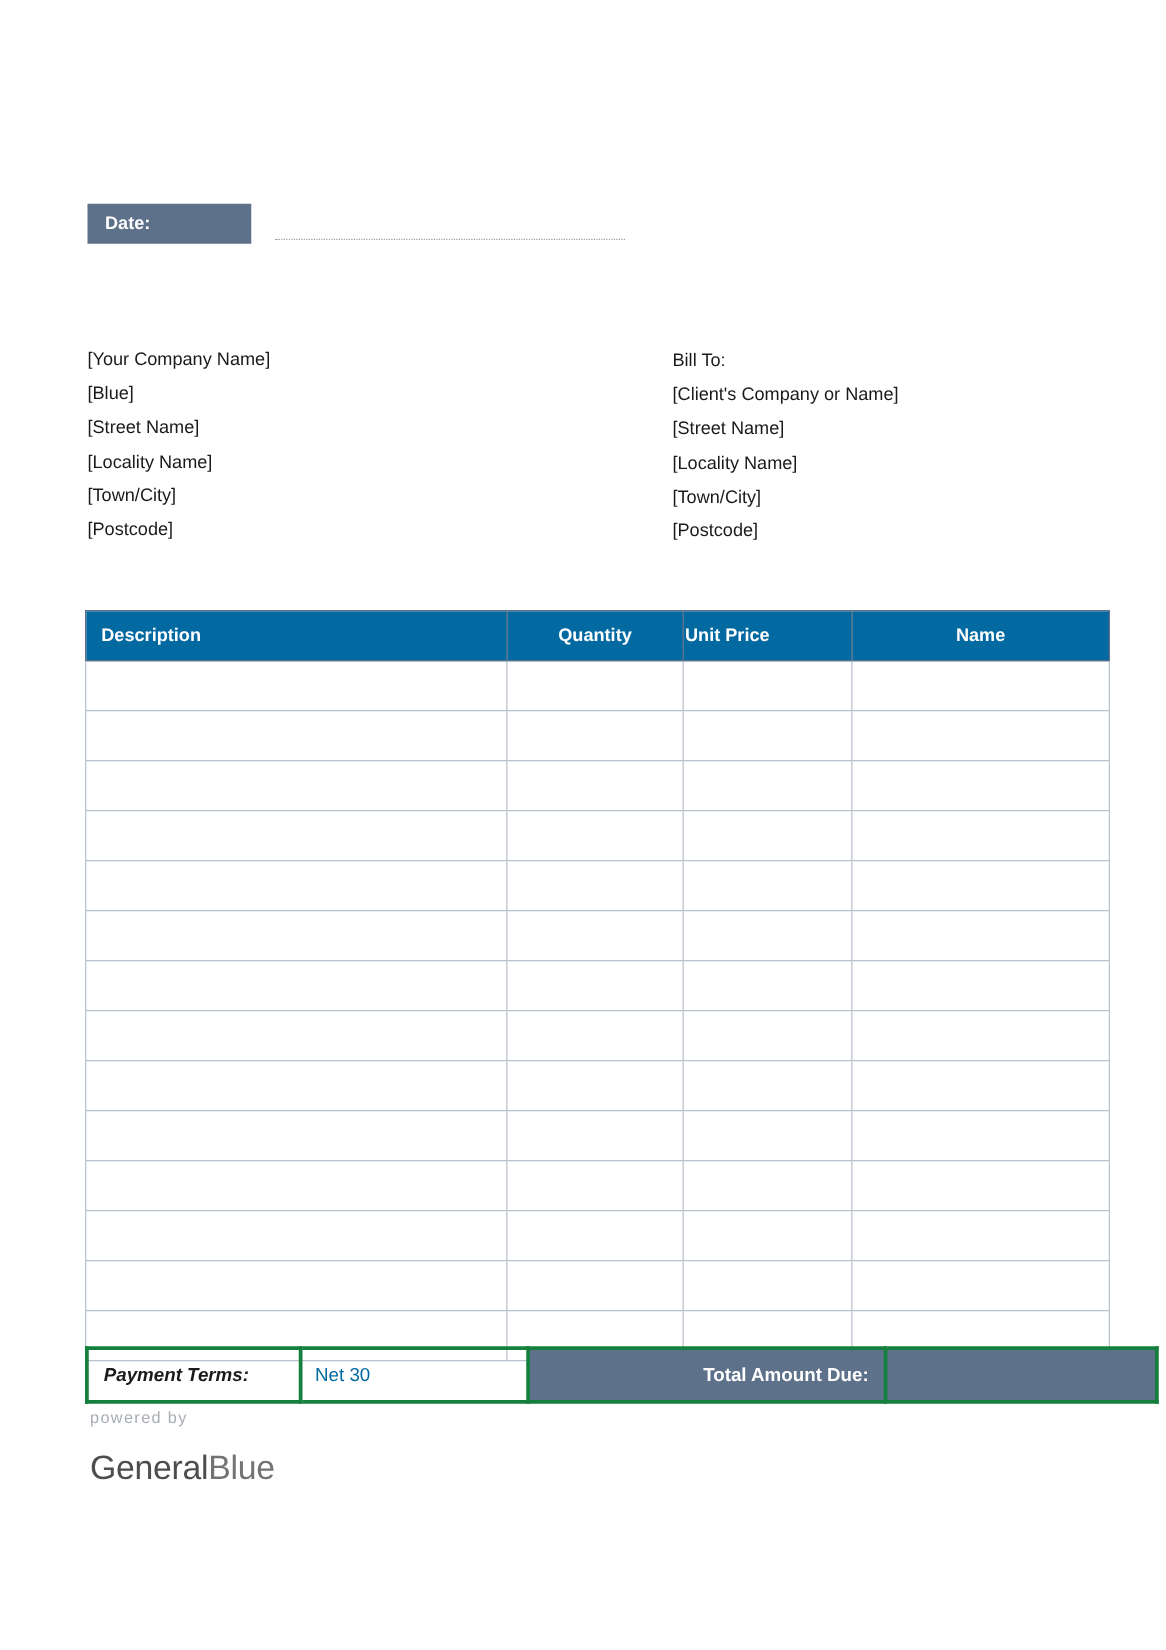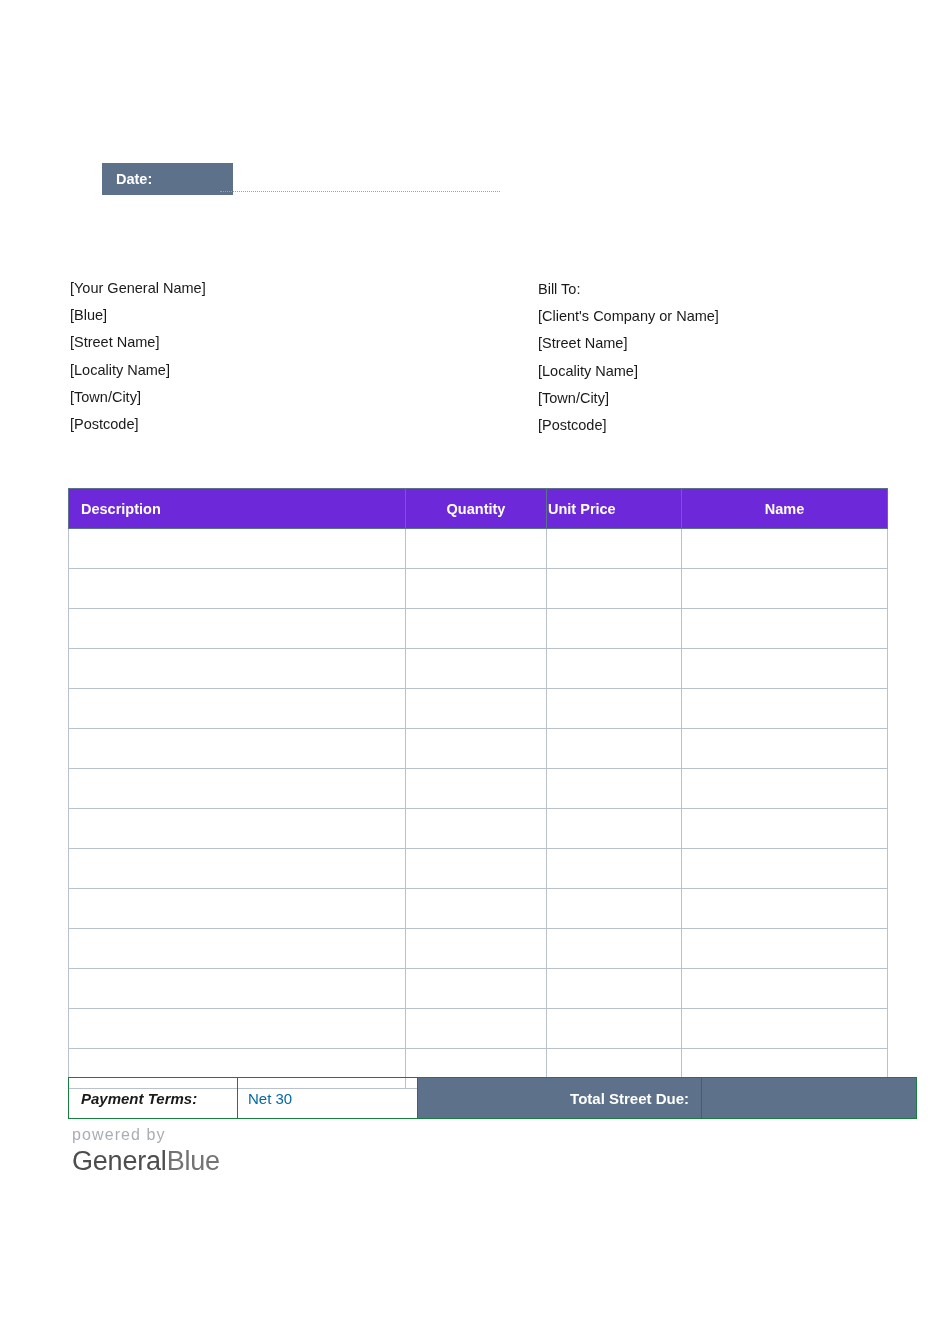--- a/index.html
+++ b/index.html
@@ -53,21 +53,20 @@
     top: 0;
     width: 131px;
     height: 32px;
     background: #5e718a;
     color: #ffffff;
     font-size: 14.5px;
     font-weight: bold;
     line-height: 32px;
     padding-left: 14px;
     box-sizing: border-box;
-    margin-left: 32px;
   }
   .meta-line {
     position: absolute;
     left: 150px;
     top: 27px;
     width: 280px;
     border-bottom: 1px dotted #9aa3ad;
     height: 1px;
   }
   .meta-value {
@@ -92,21 +91,21 @@
   
   .items {
     position: absolute;
     left: 68px;
     top: 488px;
     width: 796px;
     border-collapse: collapse;
     table-layout: fixed;
   }
   .items th {
-    background: #6d28d9;
+    background: #0369a1;
     color: #ffffff;
     font-size: 14.5px;
     font-weight: bold;
     height: 37px;
     border: 1px solid #5e718a;
   }
   .items th.c-desc {
     text-align: left;
     padding-left: 12px;
     width: 323px;
@@ -128,21 +127,21 @@
     position: absolute;
     left: 68px;
     top: 1077px;
     width: 796px;
     border-collapse: collapse;
     table-layout: fixed;
   }
   .footer-table td {
     height: 38px;
     font-size: 15px;
-    border: 1px solid #15803d;
+    border: 3px solid #15803d;
   }
   .pt-label {
     width: 155px;
     font-style: italic;
     font-weight: bold;
     padding-left: 12px;
     color: #1a1a1a;
   }
   .pt-value {
     width: 168px;
@@ -167,24 +166,24 @@
     padding-right: 10px;
   }
 
   
   .brand {
     position: absolute;
     left: 72px;
     top: 1126px;
   }
   .brand-powered {
-    font-size: 16px;
+    font-size: 13px;
     color: #a8aeb4;
     letter-spacing: 1.1px;
-    margin-bottom: 2px;
+    margin-bottom: 18px;
   }
   .brand-name {
     font-size: 27px;
     letter-spacing: -0.2px;
   }
   .brand-general { color: #4d4d4d; }
   .brand-blue { color: #737373; }
 </style>
 </head>
 <body>
@@ -194,21 +193,21 @@
 
   <div class="meta-block">
     <div class="meta-row">
       <div class="meta-label">Date:</div>
       <div class="meta-value"></div>
       <div class="meta-line"></div>
     </div>
   </div>
 
   <div class="addr addr-from">
-    <div>[Your General Name]</div>
+    <div>[Your Company Name]</div>
     <div>[Blue]</div>
     <div>[Street Name]</div>
     <div>[Locality Name]</div>
     <div>[Town/City]</div>
     <div>[Postcode]</div>
   </div>
 
   <div class="addr addr-to">
     <div>Bill To:</div>
     <div>[Client's Company or Name]</div>
@@ -313,21 +312,21 @@
         <td class="num"></td>
       </tr>
     </tbody>
   </table>
 
   <table class="footer-table">
     <tbody>
         <tr>
       <td class="pt-label">Payment Terms:</td>
       <td class="pt-value">Net 30</td>
-      <td class="due-label">Total Street Due:</td>
+      <td class="due-label">Total Amount Due:</td>
       <td class="due-value"></td>
     </tr>
   </tbody>
     </table>
 
   <div class="brand">
     <div class="brand-powered">powered by</div>
     <div class="brand-name"><span class="brand-general">General</span><span class="brand-blue">Blue</span></div>
   </div>
 

